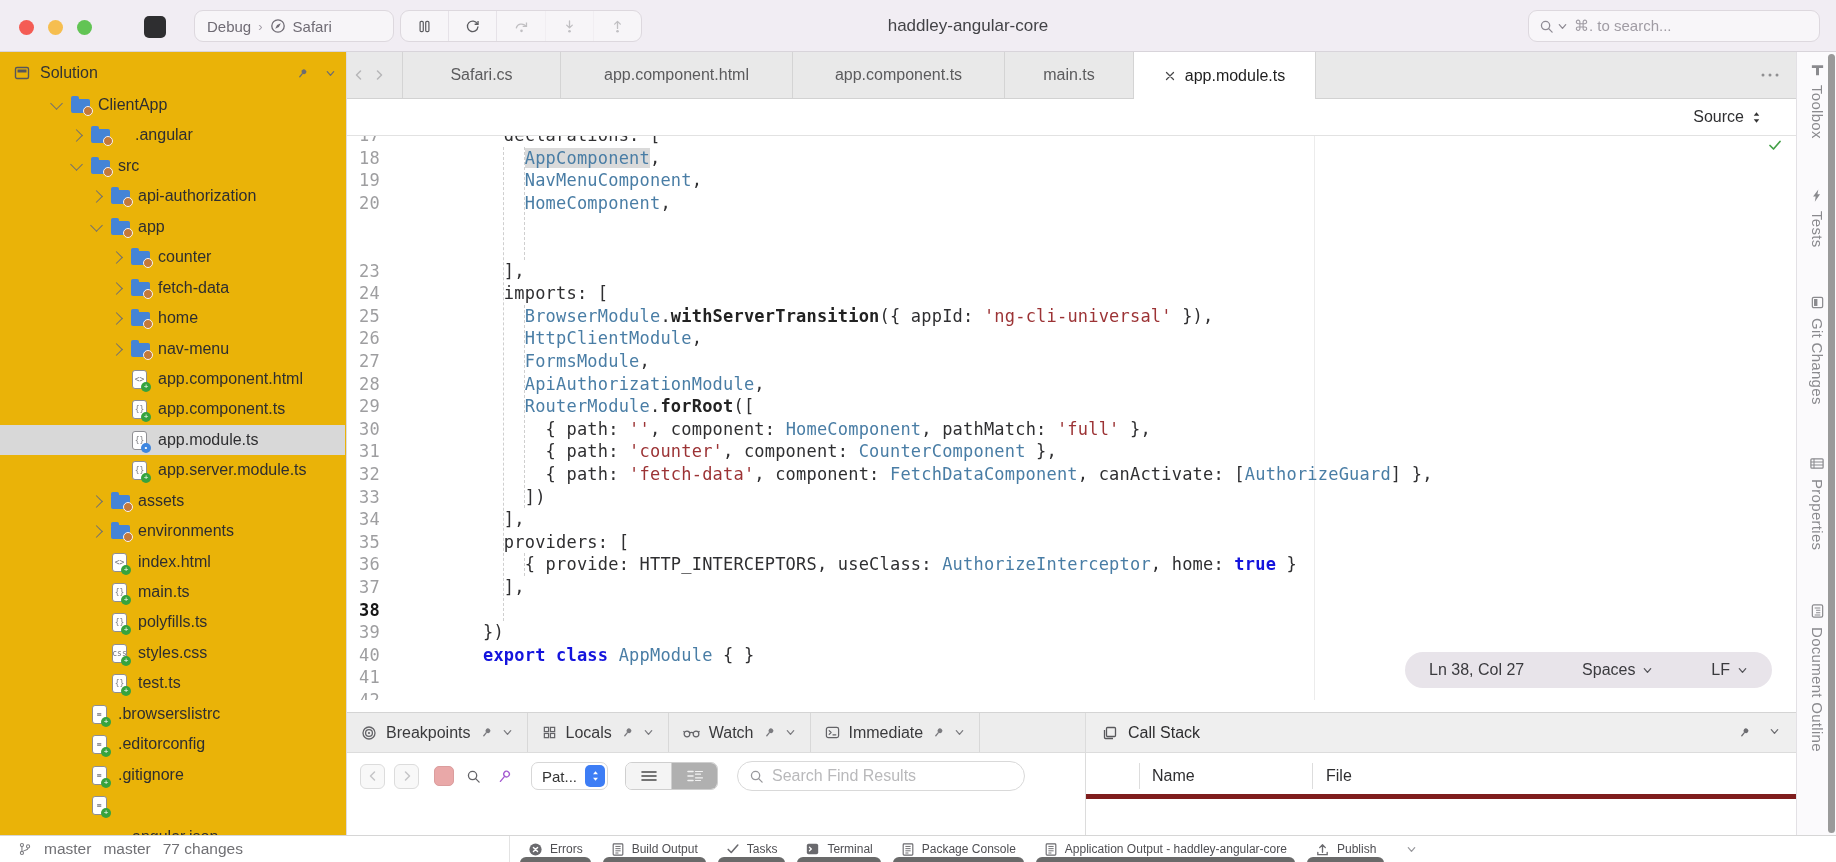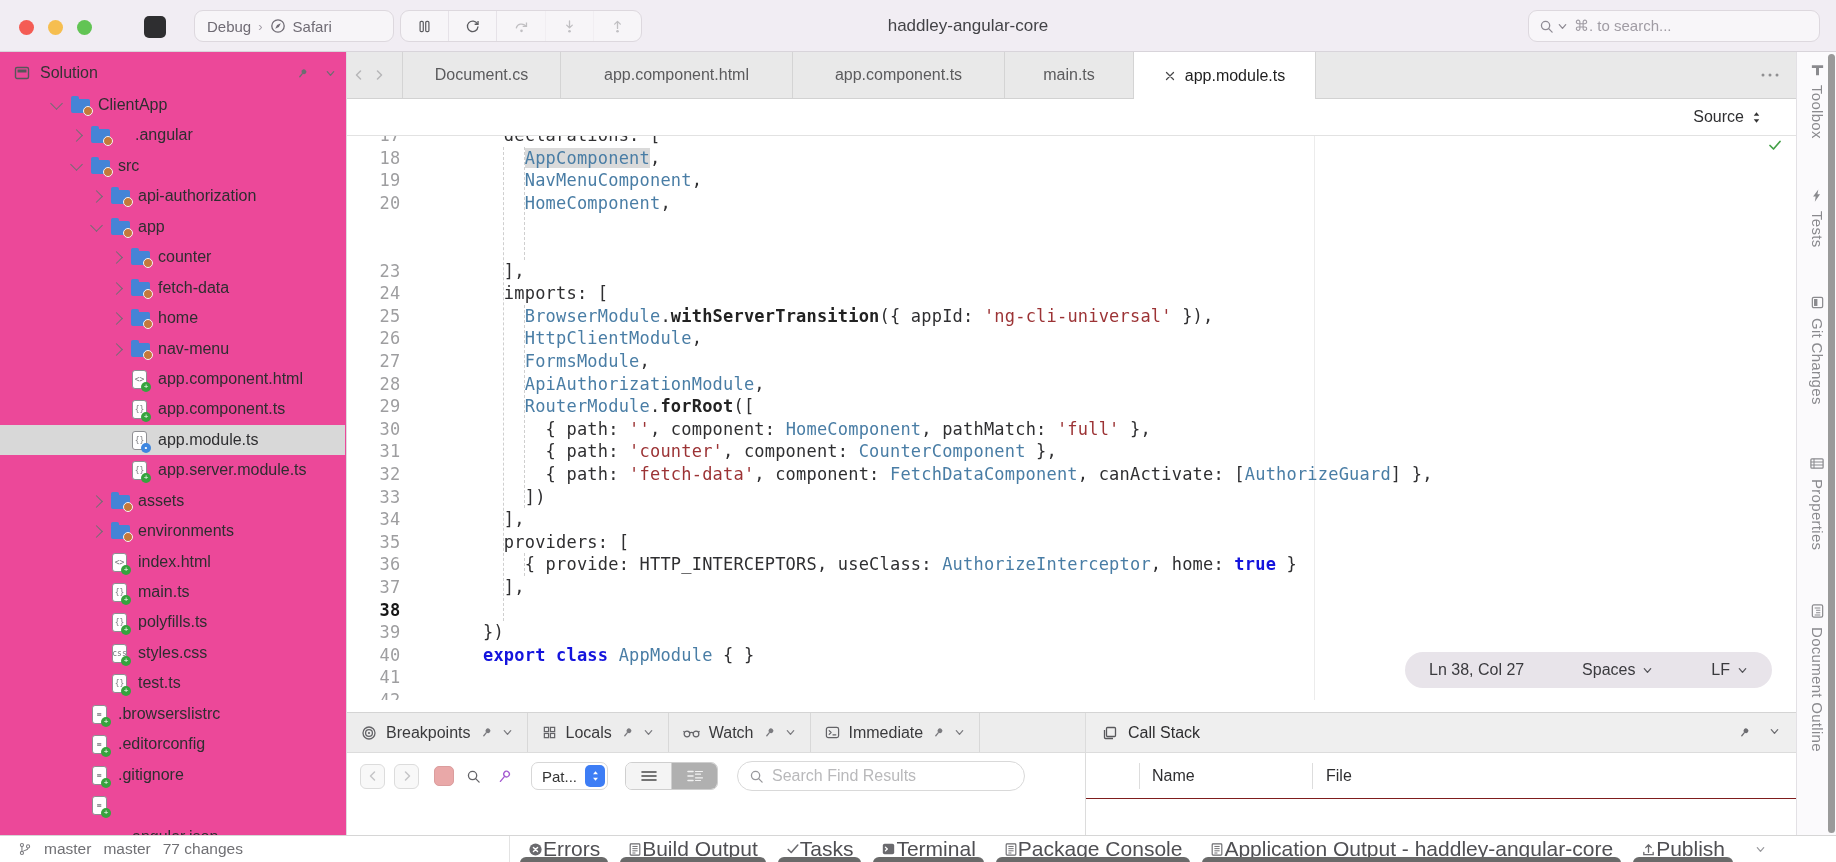--- a/index.html
+++ b/index.html
@@ -13,21 +13,21 @@
   .run-group{left:194px;width:200px;padding:0 12px;gap:7px;color:#6f6b74;font-size:15px;}
   .run-group .sep-ch{color:#a59fa9;font-size:13px;}
   .ctl-group{left:400px;width:242px;}
   .ctl-cell{flex:1;height:100%;display:flex;align-items:center;justify-content:center;color:#5c5c60;border-right:1px solid #e6e2e8;}
   .ctl-cell:last-child{border-right:none;}
   .ctl-cell.disabled{opacity:.35;}
   .win-title{position:absolute;left:968px;top:0;height:52px;display:flex;align-items:center;transform:translateX(-50%);font-size:17px;font-weight:500;color:#434347;}
   .search-box{position:absolute;left:1528px;top:10px;width:292px;height:32px;border:1px solid #ddd8de;border-radius:9px;background:rgba(255,255,255,.5);box-sizing:border-box;display:flex;align-items:center;padding:0 10px;gap:6px;color:#8f8b94;}
   .search-box .ph{color:#a09ca4;font-size:15px;}
   
-  .sidebar{position:absolute;left:0;top:52px;width:347px;bottom:27px;background:#ec4899;border-right:1px solid #dedce0;box-sizing:border-box;}
+  .sidebar{position:absolute;left:0;top:52px;width:347px;bottom:27px;background:#eab308;border-right:1px solid #dedce0;box-sizing:border-box;}
   .sol-header{position:absolute;top:8px;left:14px;right:10px;height:26px;display:flex;align-items:center;gap:10px;color:#4b4b4f;}
   .sol-header .lbl{font-size:16px;color:#333;}
   .sol-header .right{margin-left:auto;display:flex;align-items:center;gap:16px;color:#6d6d71;}
   .tree{position:absolute;top:38px;left:0;right:1px;}
   .tree-row{position:relative;height:30.45px;}
   .tree-row.selected{background:#d8d8d8;}
   .chev{position:absolute;top:11px;width:8px;height:8px;border-right:1.7px solid #6e6e72;border-bottom:1.7px solid #6e6e72;}
   .chev.closed{transform:rotate(-45deg);}
   .chev.open{transform:rotate(45deg);top:9px;}
   .folder-ico{position:absolute;top:9px;width:19px;height:14px;background:#4584d6;border-radius:2px;}
@@ -47,21 +47,21 @@
   .tabs-row{position:absolute;left:55px;top:0;height:46px;display:flex;}
   .etab{display:flex;align-items:center;justify-content:center;gap:9px;font-size:16px;color:#5b5b5d;border-right:1px solid #d4d4d4;box-sizing:border-box;height:46px;}
   .etab:first-child{border-left:1px solid #d4d4d4;}
   .etab.active{background:#fff;color:#1e1e1e;height:47px;}
   .etab .x{display:flex;color:#48484a;}
   .more-dots{position:absolute;right:16px;top:0;height:46px;display:flex;align-items:center;color:#909092;}
   .source-row{position:absolute;top:47px;left:0;right:0;height:37px;background:#fff;border-bottom:1px solid #e2e2e2;box-sizing:border-box;z-index:2;
               display:flex;align-items:center;justify-content:flex-end;padding-right:34px;gap:7px;color:#2f2f31;font-size:16px;}
   .code{position:absolute;left:0;top:0;right:0;bottom:0;overflow:hidden;z-index:1;}
   .cl{position:absolute;left:0;right:0;height:22.6px;line-height:22.6px;font-family:"DejaVu Sans Mono",monospace;font-size:17px;letter-spacing:.2px;white-space:pre;color:#2f2f31;}
-  .ln{position:absolute;left:0;width:86px;text-align:center;color:#9e9ea0;}
+  .ln{position:absolute;left:12px;width:86px;text-align:left;color:#9e9ea0;}
   .ln.cur{color:#161616;font-weight:bold;}
   .ct{position:absolute;left:136px;top:0;}
   .tok-cls{color:#497da5;}
   .tok-str{color:#9c3335;}
   .tok-kw{color:#1414dd;font-weight:bold;}
   .tok-m{font-weight:bold;color:#222;}
   .tok-occ{background:#dadada;}
   .tok-sel{background:#b5d7f2;}
   .iguide{position:absolute;width:0;border-left:1px dashed #cfcfcf;}
   .margin-guide{position:absolute;left:967px;top:83px;bottom:0;width:0;border-left:1px solid #ececec;}
@@ -91,30 +91,30 @@
   .seg .s{width:45px;display:flex;align-items:center;justify-content:center;}
   .seg .s1{background:#f4f4f4;color:#4a4a4a;border-right:1px solid #cfcfcf;}
   .seg .s2{background:#b0b0b0;color:#f2f2f2;}
   .find-search{height:30px;width:288px;border:1px solid #d9d9d9;border-radius:15px;display:flex;align-items:center;gap:8px;padding-left:11px;margin-left:10px;box-sizing:border-box;color:#98989c;}
   .find-search .ph{font-size:16px;color:#b9b9bb;}
   .dbg-divider{position:absolute;left:738px;top:0;bottom:0;width:1px;background:#dcdcdc;}
   .callstack{position:absolute;left:739px;top:0;right:0;bottom:0;}
   .cs-header{position:absolute;top:0;left:0;right:0;height:40px;background:#efefef;border-bottom:1px solid #dcdcdc;box-sizing:border-box;display:flex;align-items:center;padding:0 16px;gap:10px;font-size:16px;color:#2e2e30;}
   .cs-header .ic{color:#58585c;display:flex;}
   .cs-header .right{margin-left:auto;display:flex;gap:18px;color:#6d6d71;}
-  .cs-cols{position:absolute;top:40px;left:0;right:0;height:46px;border-bottom:1px solid #7f1d1d;box-sizing:border-box;}
+  .cs-cols{position:absolute;top:40px;left:0;right:0;height:46px;border-bottom:5px solid #7f1d1d;box-sizing:border-box;}
   .cs-sep{position:absolute;top:10px;width:1px;height:26px;background:#ddd;}
   .cs-col{position:absolute;top:0;line-height:46px;font-size:16px;color:#2e2e30;}
   
   .statusbar{position:absolute;left:0;top:835px;width:100%;height:27px;background:#fff;border-top:1px solid #d6d6d6;box-sizing:border-box;overflow:hidden;}
   .sb-left{position:absolute;left:18px;top:0;height:26px;display:flex;align-items:center;gap:12px;color:#707074;font-size:15.5px;}
   .sb-left .ic{display:flex;color:#7c7c80;}
   .sb-sep{position:absolute;left:509px;top:0;bottom:0;width:1px;background:#e3e3e3;}
   .sb-items{position:absolute;left:528px;top:0;height:26px;display:flex;align-items:center;gap:28px;}
-  .sb-item{position:relative;display:flex;align-items:center;gap:0;height:100%;color:#4f4f53;font-size:21px;white-space:nowrap;}
+  .sb-item{position:relative;display:flex;align-items:center;gap:7px;height:100%;color:#4f4f53;font-size:12px;white-space:nowrap;}
   .sb-item .ic{display:flex;color:#6a6a6e;}
   .sb-pill{position:absolute;left:-8px;right:-8px;bottom:-7px;height:12px;border-radius:6px;background:#6a6a6a;}
   .sb-chev{display:flex;color:#9a9a9e;margin-left:2px;}
 </style>
 </head>
 <body>
 
 <div id="app">
 
   <div class="titlebar">
@@ -388,21 +388,21 @@
             </svg>
           </span>
         <span style="display:flex">
             <svg viewBox="0 0 12 12" width="12" height="12">
               <path d="M4.5 2l4 4-4 4" fill="none" stroke="currentColor" stroke-width="1.5" stroke-linecap="round" stroke-linejoin="round"></path>
             </svg>
           </span>
       </div>
       <div class="tabs-row">
           <div class="etab" style="width: 159px;">
-            <span>Document.cs</span>
+            <span>Safari.cs</span>
           </div>
           <div class="etab" style="width: 232px;">
             <span>app.component.html</span>
           </div>
           <div class="etab" style="width: 212px;">
             <span>app.component.ts</span>
           </div>
           <div class="etab" style="width: 129px;">
             <span>main.ts</span>
           </div>

